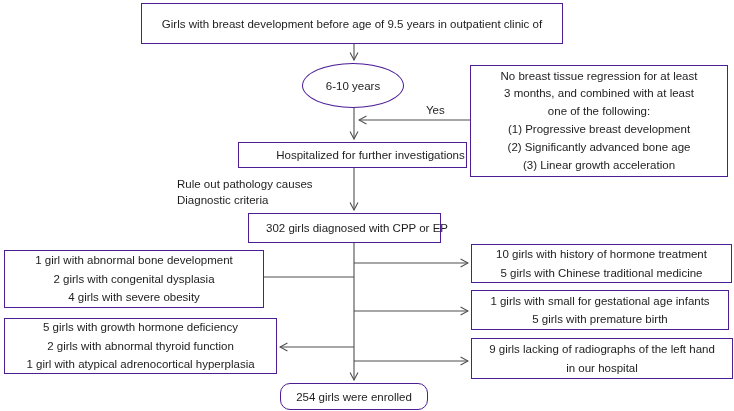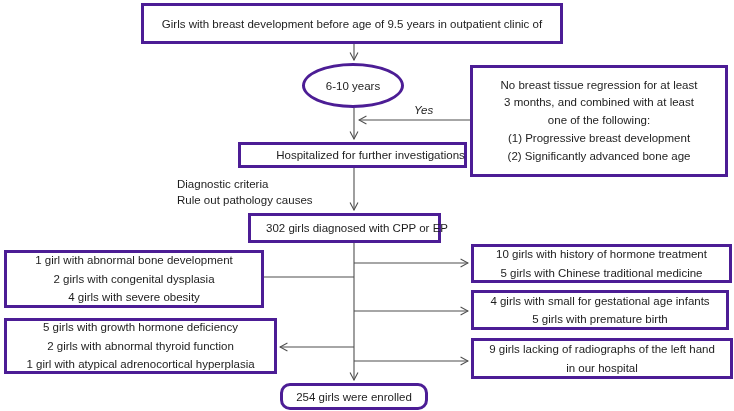--- a/index.html
+++ b/index.html
@@ -20,21 +20,21 @@
   #connectors {
     position: absolute;
     left: 0;
     top: 0;
     width: 734px;
     height: 411px;
   }
   .node {
     position: absolute;
     box-sizing: border-box;
-    border: 3px solid #4c1d95;
+    border: 1px solid #4c1d95;
     background: #ffffff;
     display: flex;
     flex-direction: column;
     justify-content: center;
   }
   .node.centered {
     align-items: center;
     text-align: center;
   }
   .node.lefty {
@@ -66,21 +66,21 @@
   #criteria-box .line { line-height: 17.8px; }
   #hosp-box       { left: 238px; top: 142px; width: 229px; height: 26px; padding-left: 36px; }
   #diagnosed-box  { left: 248px; top: 213px; width: 193px; height: 30px; padding-left: 25px; }
   #left-box-1     { left: 4px;   top: 250px; width: 260px; height: 58px; }
   #left-box-2     { left: 4px;   top: 318px; width: 273px; height: 56px; }
   #right-box-1    { left: 471px; top: 244px; width: 261px; height: 39px; }
   #right-box-2    { left: 471px; top: 290px; width: 258px; height: 40px; }
   #right-box-3    { left: 471px; top: 338px; width: 262px; height: 41px; }
   #enrolled-box   { left: 280px; top: 383px; width: 148px; height: 27px; border-radius: 10px; }
 
-  #yes-label      { left: 414px; top: 102px; font-style: italic; }
+  #yes-label      { left: 426px; top: 102px; }
   #stage-label    { left: 177px; top: 176px; }
 </style>
 </head>
 <body>
 
 <div id="canvas">
 
   <svg id="connectors" viewBox="0 0 734 411" xmlns="http://www.w3.org/2000/svg">
     <defs>
       <marker id="arrow" viewBox="0 0 10 10" refX="8.5" refY="5" markerWidth="9" markerHeight="9" orient="auto">
@@ -108,31 +108,32 @@
   <div id="age-ellipse" class="node centered ellipse">
     <div class="line">6-10 years</div>
   </div>
 
   <div id="criteria-box" class="node lefty">
     <div class="line">No breast tissue regression for at least</div>
     <div class="line">3 months, and combined with at least</div>
     <div class="line">one of the following:</div>
     <div class="line">(1) Progressive breast development</div>
     <div class="line">(2) Significantly advanced bone age</div>
+    <div class="line">(3) Linear growth acceleration</div>
   </div>
 
   <div id="yes-label" class="float-label">Yes</div>
 
   <div id="hosp-box" class="node centered">
     <div class="line">Hospitalized for further investigations</div>
   </div>
 
   <div id="stage-label" class="float-label">
+    <div>Rule out pathology causes</div>
     <div>Diagnostic criteria</div>
-    <div>Rule out pathology causes</div>
   </div>
 
   <div id="diagnosed-box" class="node centered">
     <div class="line">302 girls diagnosed with CPP or EP</div>
   </div>
 
   <div id="left-box-1" class="node lefty">
     <div class="line">1 girl with abnormal bone development</div>
     <div class="line">2 girls with congenital dysplasia</div>
     <div class="line">4 girls with severe obesity</div>
@@ -143,21 +144,21 @@
     <div class="line">2 girls with abnormal thyroid function</div>
     <div class="line">1 girl with atypical adrenocortical hyperplasia</div>
   </div>
 
   <div id="right-box-1" class="node lefty">
     <div class="line">10 girls with history of hormone treatment</div>
     <div class="line">5 girls with Chinese traditional medicine</div>
   </div>
 
   <div id="right-box-2" class="node lefty">
-    <div class="line">4 girls with small for gestational age infants</div>
+    <div class="line">1 girls with small for gestational age infants</div>
     <div class="line">5 girls with premature birth</div>
   </div>
 
   <div id="right-box-3" class="node lefty">
     <div class="line">9 girls lacking of  radiographs of the left hand</div>
     <div class="line">in our hospital</div>
   </div>
 
   <div id="enrolled-box" class="node centered">
     <div class="line">254 girls were enrolled</div>

